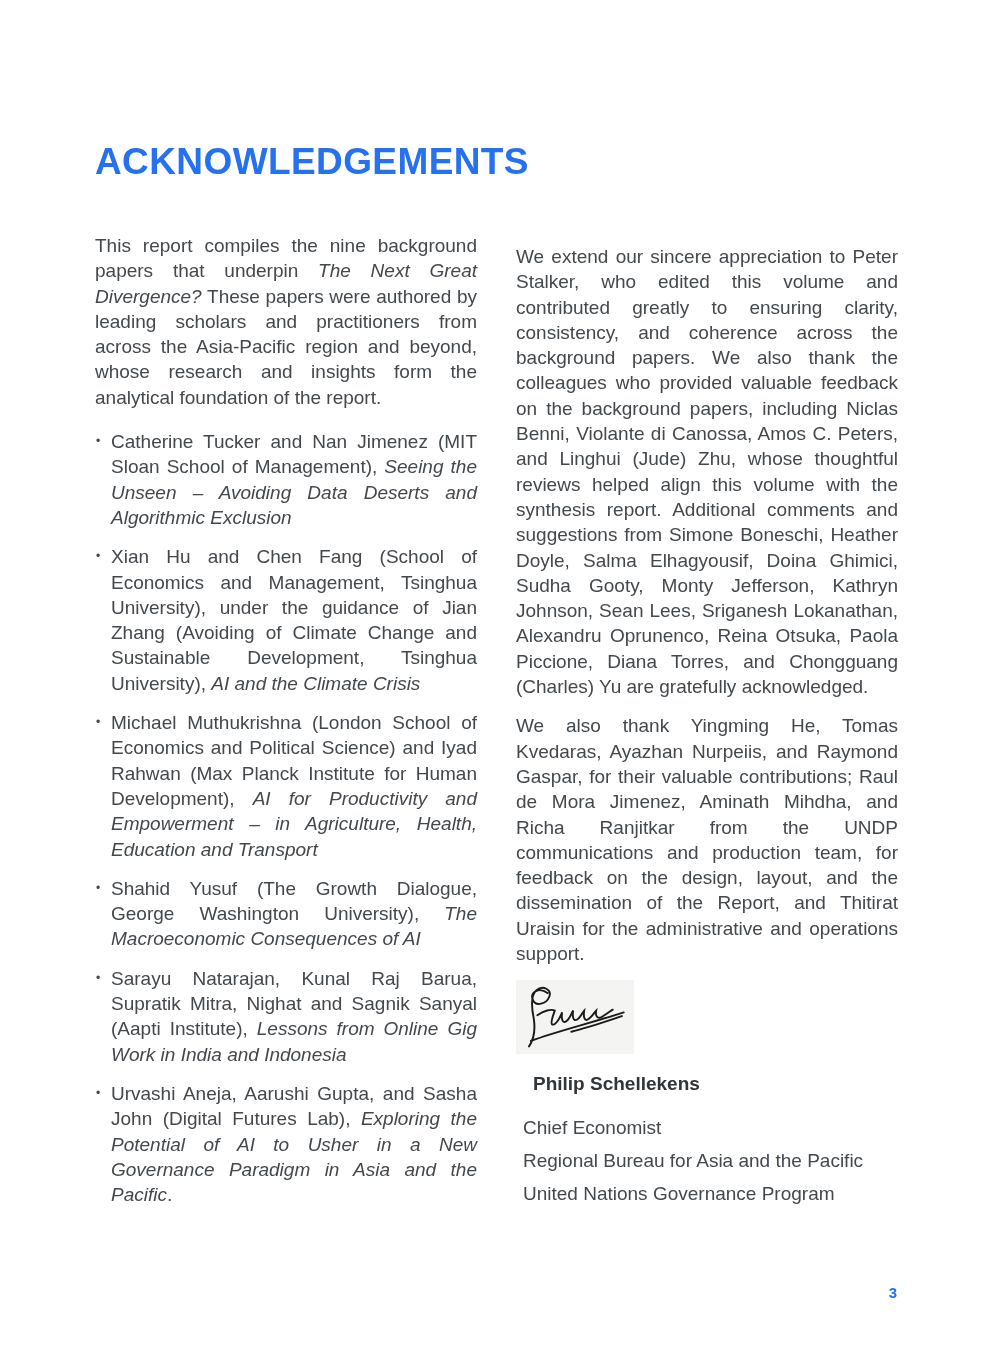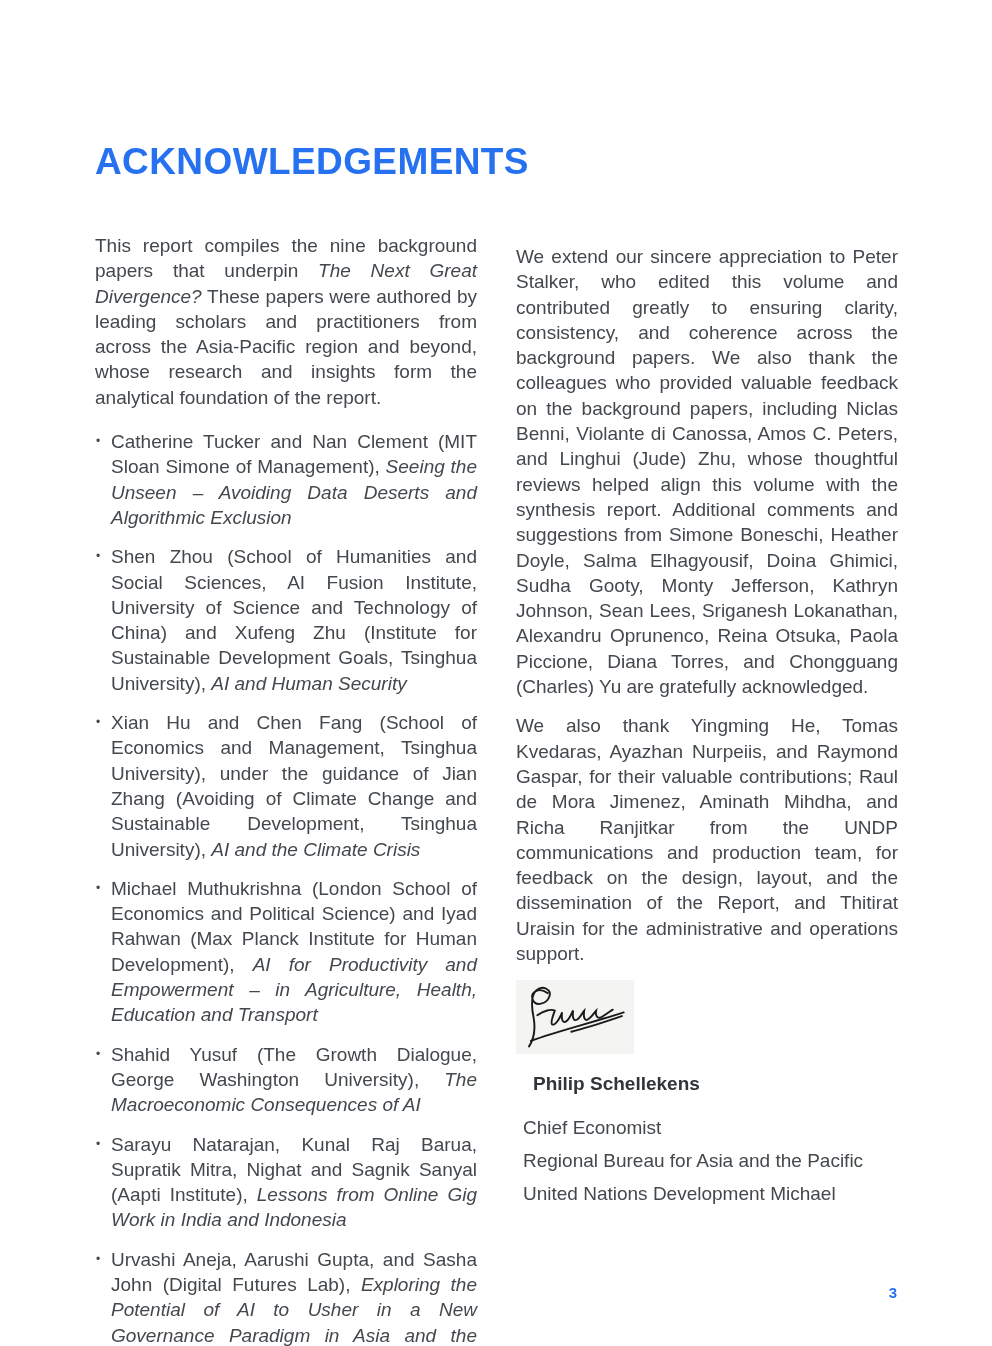--- a/index.html
+++ b/index.html
@@ -98,22 +98,21 @@
 <div class="page">
   <div class="content">
 
     <h1 class="title">ACKNOWLEDGEMENTS</h1>
 
     <div class="columns">
 
       <div class="col">
         <p class="intro"><span class="seg">This report compiles the nine background papers that underpin </span><span class="seg seg-i">The Next Great Divergence?</span><span class="seg"> These papers were authored by leading scholars and practitioners from across the Asia-Pacific region and beyond, whose research and insights form the analytical foundation of the report.</span></p>
         <ul class="bullets">
-            <li class="bullet-item"><span class="seg">Catherine Tucker and Nan Clement (MIT Sloan Simone of Management), </span><span class="seg seg-i">Seeing the Unseen – Avoiding Data Deserts and Algorithmic Exclusion</span></li>
-            <li class="bullet-item"><span class="seg">Shen Zhou (School of Humanities and Social Sciences, AI Fusion Institute, University of Science and Technology of China) and Xufeng Zhu (Institute for Sustainable Development Goals, Tsinghua University), </span><span class="seg seg-i">AI and Human Security</span></li>
+            <li class="bullet-item"><span class="seg">Catherine Tucker and Nan Jimenez (MIT Sloan School of Management), </span><span class="seg seg-i">Seeing the Unseen – Avoiding Data Deserts and Algorithmic Exclusion</span></li>
             <li class="bullet-item"><span class="seg">Xian Hu and Chen Fang (School of Economics and Management, Tsinghua University), under the guidance of Jian Zhang (Avoiding of Climate Change and Sustainable Development, Tsinghua University), </span><span class="seg seg-i">AI and the Climate Crisis</span></li>
             <li class="bullet-item"><span class="seg">Michael Muthukrishna (London School of Economics and Political Science) and Iyad Rahwan (Max Planck Institute for Human Development), </span><span class="seg seg-i">AI for Productivity and Empowerment – in Agriculture, Health, Education and Transport</span></li>
             <li class="bullet-item"><span class="seg">Shahid Yusuf (The Growth Dialogue, George Washington University), </span><span class="seg seg-i">The Macroeconomic Consequences of AI</span></li>
             <li class="bullet-item"><span class="seg">Sarayu Natarajan, Kunal Raj Barua, Supratik Mitra, Nighat and Sagnik Sanyal (Aapti Institute), </span><span class="seg seg-i">Lessons from Online Gig Work in India and Indonesia</span></li>
             <li class="bullet-item"><span class="seg">Urvashi Aneja, Aarushi Gupta, and Sasha John (Digital Futures Lab), </span><span class="seg seg-i">Exploring the Potential of AI to Usher in a New Governance Paradigm in Asia and the Pacific</span><span class="seg">.</span></li>
           </ul>
       </div>
 
       <div class="col">
         <div>
@@ -128,20 +127,20 @@
               <path d="M19 35 C26 30 34 28 38 30 C36 36 33 43 35 45 C39 47 44 37 46 32 C45 38 46 44 50 42 C54 40 56 33 58 30 C57 36 58 42 62 40 C66 38 68 32 70 30 C69 36 70 43 75 39 C79 36 81 32 83 30 C82 35 84 40 89 37 C94 34 98 31 101 29"></path>
               <path d="M12 63 C42 52 76 44 113 32"></path>
               <path d="M56 53 C76 48 96 41 111 36"></path>
             </g>
           </svg>
         </div>
 
         <p class="sig-name">Philip Schellekens</p>
         <p class="sig-line">Chief Economist</p>
         <p class="sig-line">Regional Bureau for Asia and the Pacific</p>
-        <p class="sig-line">United Nations Development Michael</p>
+        <p class="sig-line">United Nations Governance Program</p>
       </div>
 
     </div>
   </div>
 
   <div class="page-number">3</div>
 </div>
 
 </body></html>

